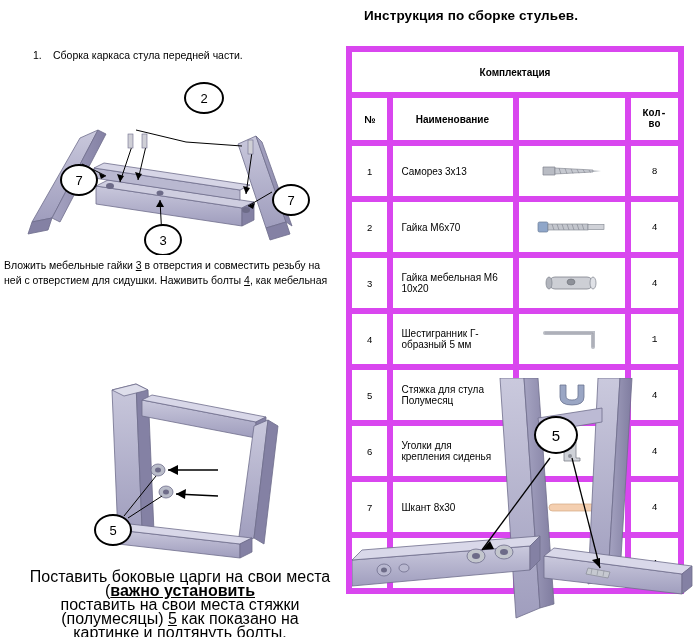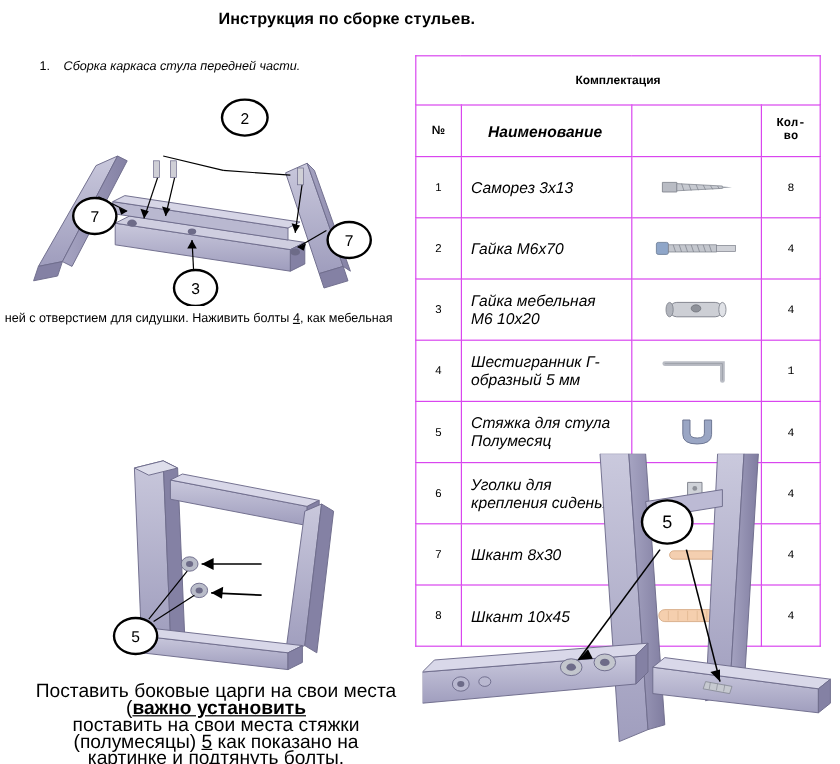--- a/index.html
+++ b/index.html
@@ -18,73 +18,72 @@
   .page {
     position: relative;
     width: 700px;
     height: 637px;
   }
   .title {
     position: absolute;
     top: 8px;
     left: 0;
     width: 578px;
-    text-align: center;
+    text-align: right;
     font-size: 13.5px;
     font-weight: bold;
     letter-spacing: 0.1px;
   }
 
   
   .step1-num {
     position: absolute;
     left: 33px;
     top: 49px;
     font-size: 10.5px;
   }
   .step1-label {
     position: absolute;
     left: 53px;
     top: 49px;
     font-size: 10.5px;
-    font-style: italic;
   }
 
   
   .parts-table {
     position: absolute;
     left: 346px;
     top: 46px;
     width: 338px;
     border-collapse: collapse;
     font-size: 9.5px;
   }
   .parts-table td, .parts-table th {
-    border: 1px solid #d946ef;
+    border: 6px solid #d946ef;
     padding: 10px;
     height: 30px;
     vertical-align: middle;
   }
   .parts-table .hdr-main {
     text-align: center;
     font-weight: bold;
     font-size: 10px;
     height: 20px;
   }
   .parts-table .hdr {
     text-align: center;
     font-weight: bold;
     font-size: 10px;
     height: 22px;
   }
   .col-no    { width: 26px;  text-align: center; }
   .col-name  { width: 172px; padding-left: 8px !important; }
   .col-img   { width: 100px; text-align: center; }
   .col-qty   { width: 34px;  text-align: center; font-family: Liberation Mono, monospace; }
-  .parts-table td.col-name { font-size: 13px; font-style: italic; }
+  .parts-table td.col-name { font-size: 10px; }
 
   
   .part-ic { display: inline-block; vertical-align: middle; }
 
   
   .cap1 {
     position: absolute;
     left: 4px;
     top: 258px;
     width: 334px;
@@ -331,20 +330,21 @@
                 <line x1="56" y1="5" x2="56" y2="13"></line>
           </g>
         </svg>
       </td>
       <td class="col-qty">4</td>
     </tr>
   </tbody>
     </table>
 
   <div class="cap1">
+    <div><span>Вложить мебельные гайки </span><span class="u">3</span><span> в отверстия и совместить резьбу на</span></div>
     <div><span>ней с отверстием для сидушки. Наживить болты </span><span class="u">4</span><span>, как мебельная</span></div>
   </div>
 
   <div class="fig" id="fig2">
     <svg width="340" height="190" viewBox="0 0 340 190">
       <defs>
         <linearGradient id="wl2" x1="0" y1="0" x2="0" y2="1">
           <stop offset="0%" stop-color="#c9c8dc"></stop>
           <stop offset="100%" stop-color="#9f9dbd"></stop>
         </linearGradient>

